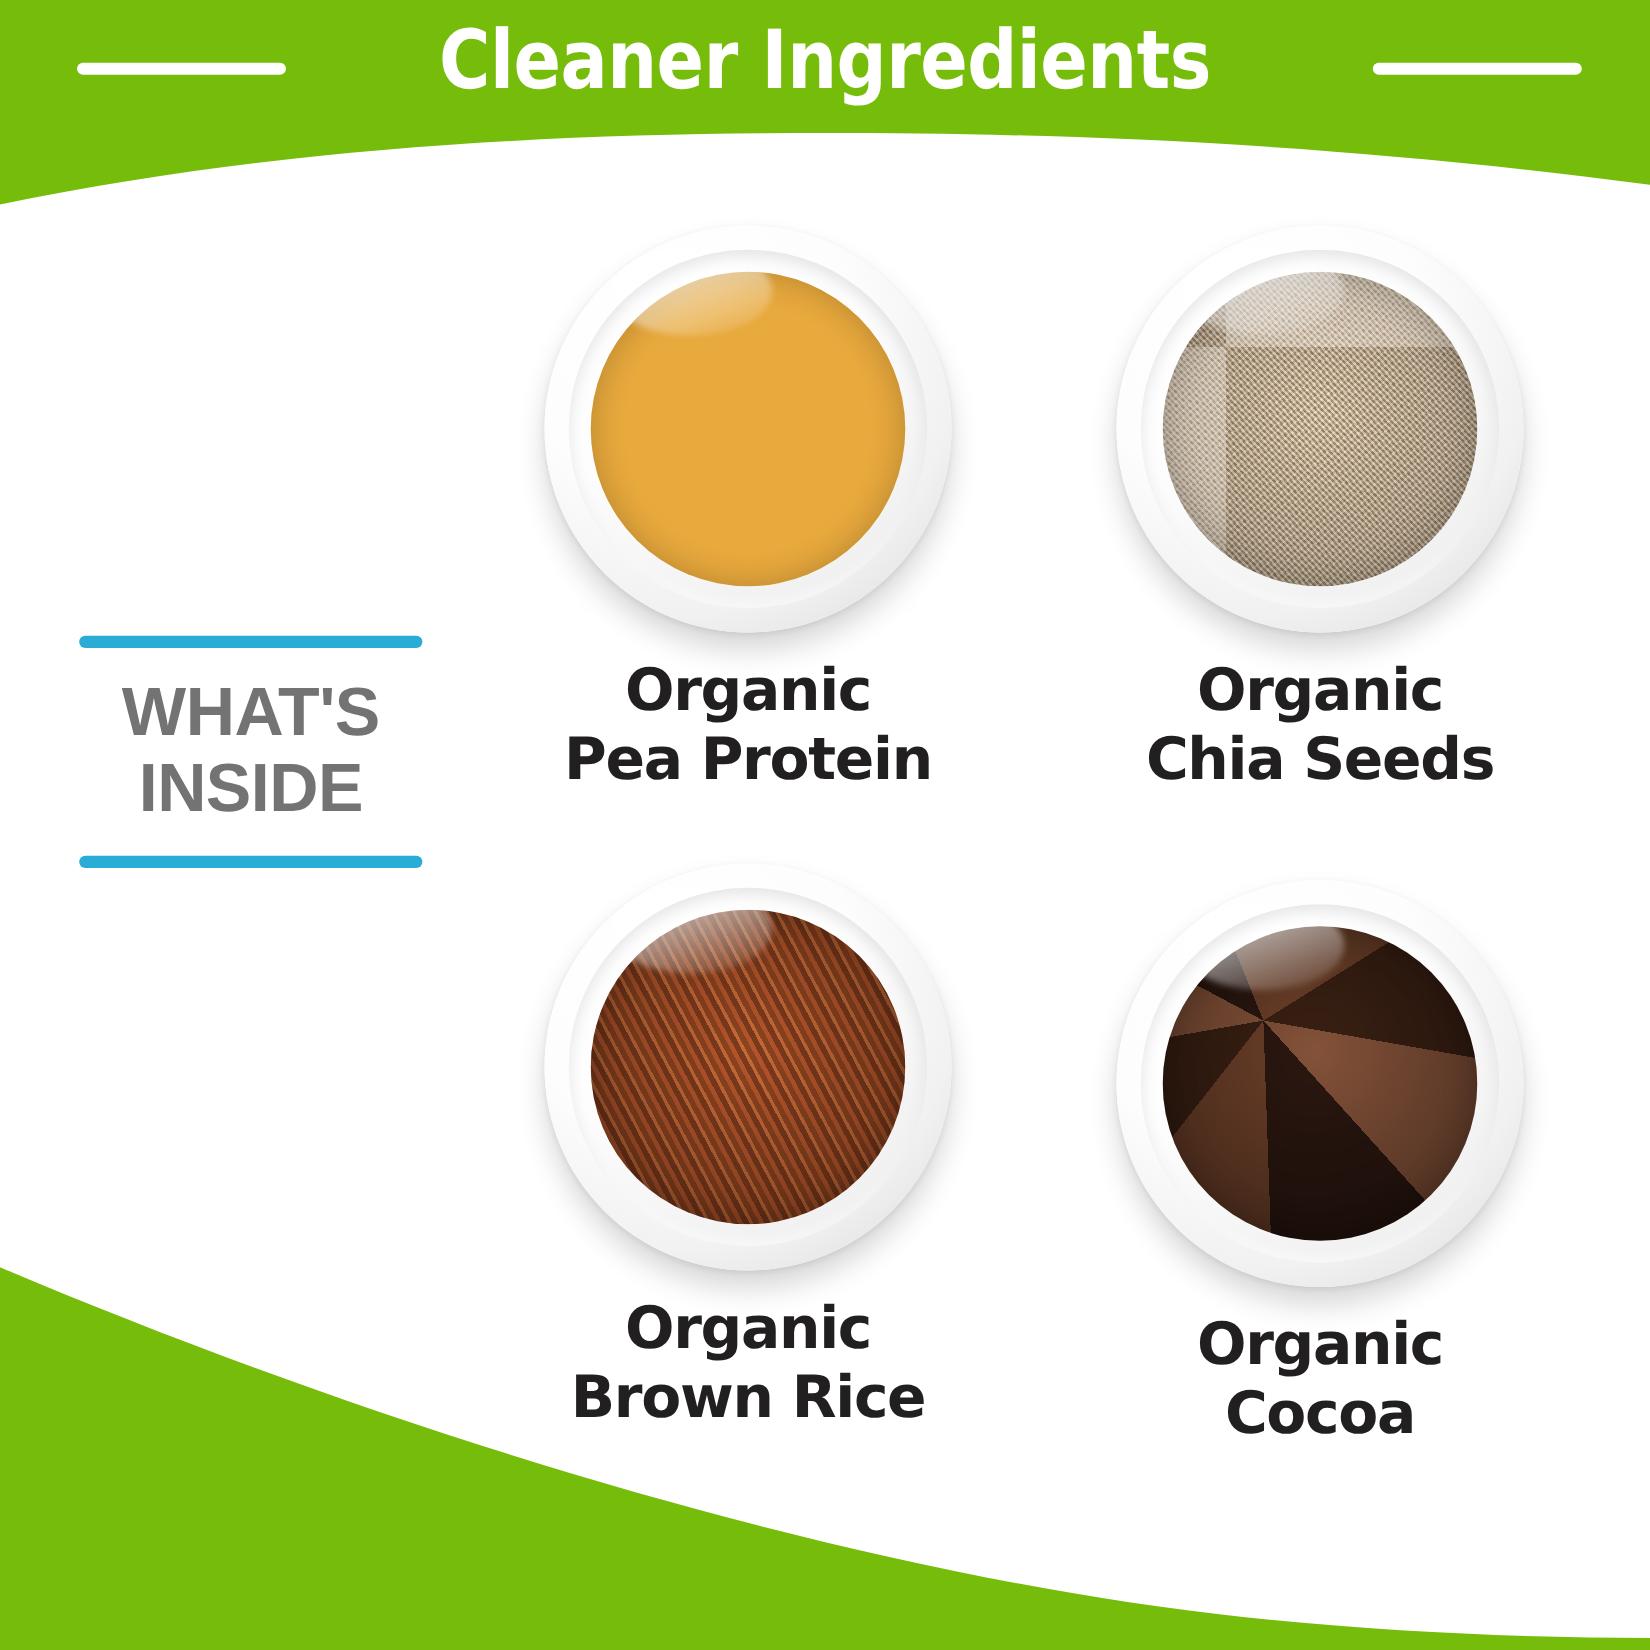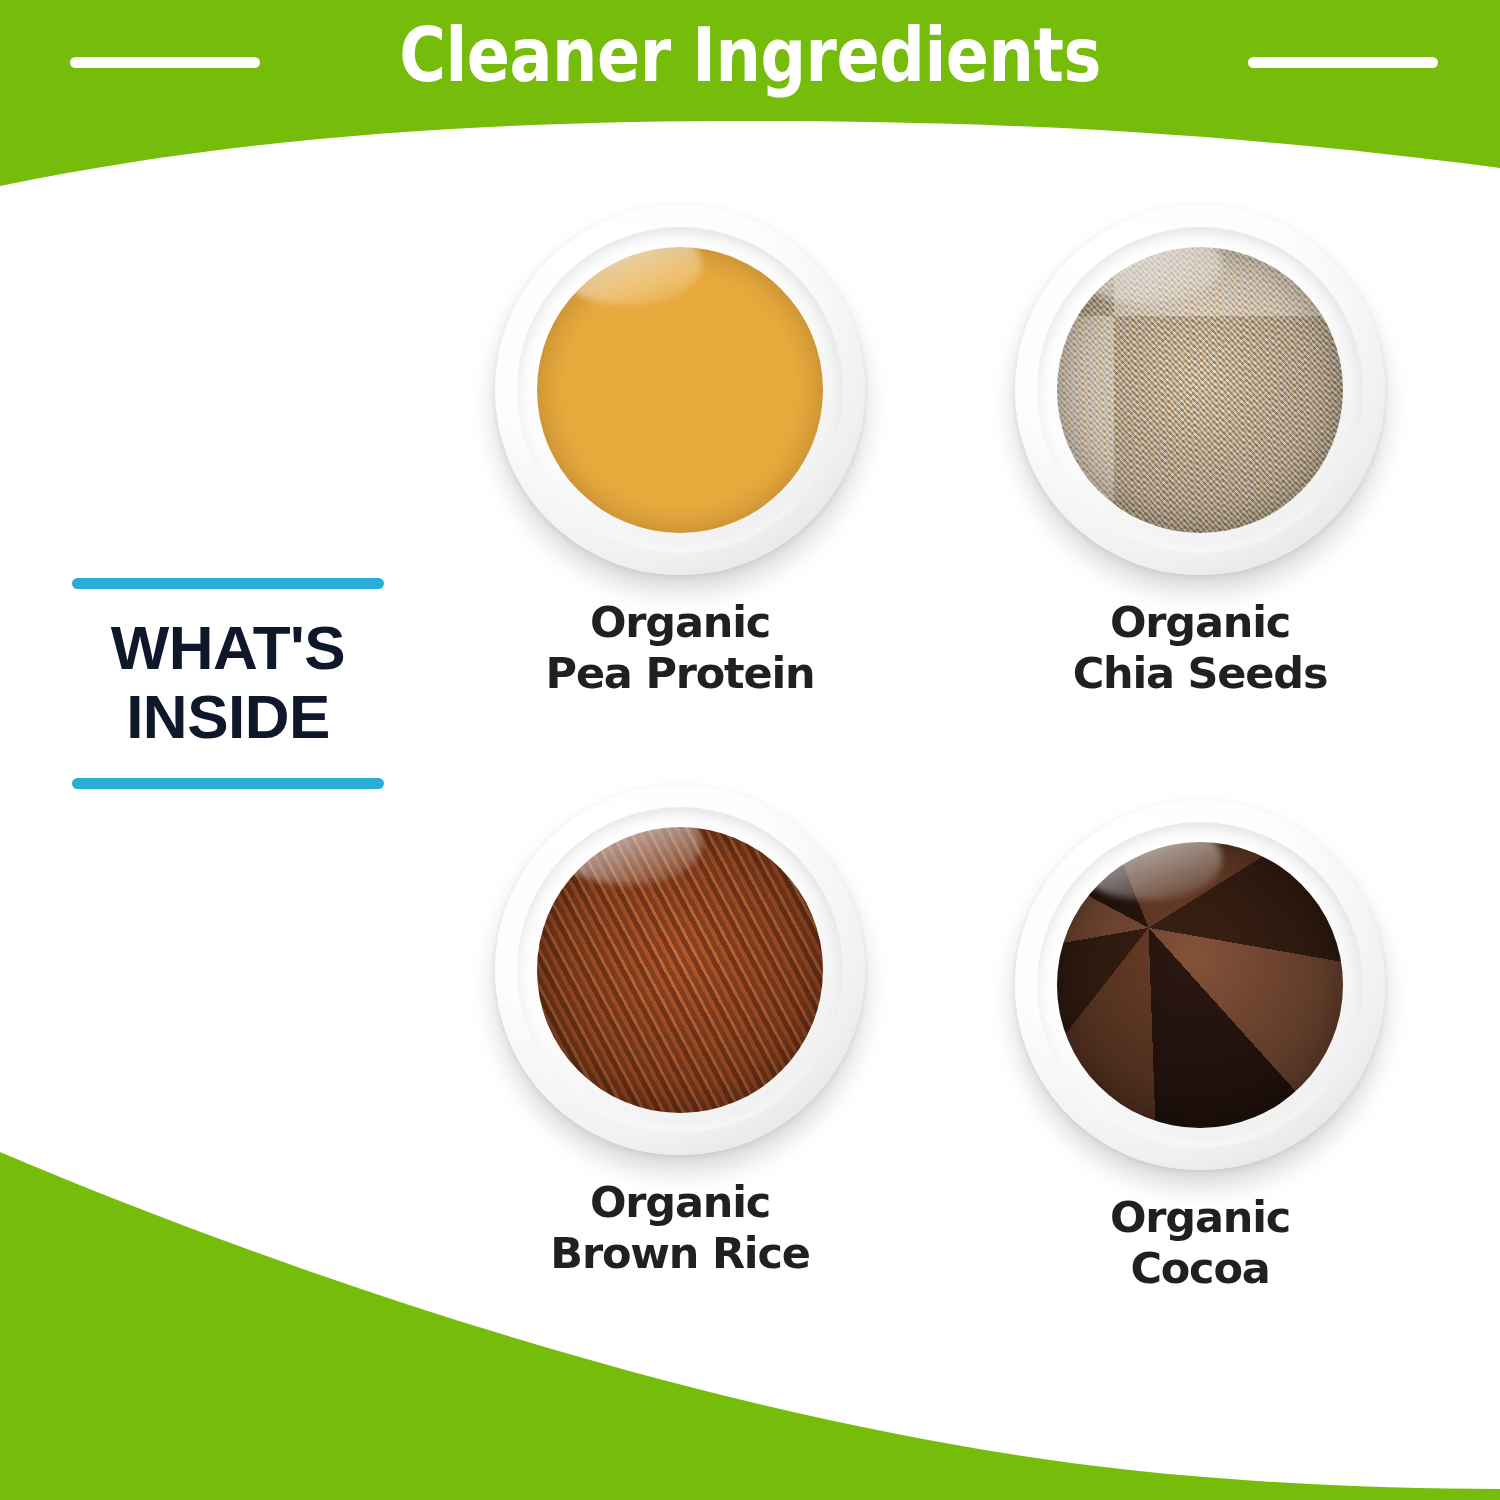--- a/index.html
+++ b/index.html
@@ -69,21 +69,21 @@
     width: 312px;
     text-align: center;
   }
   .wi-rule {
     width: 312px;
     height: 11px;
     background: #29ACD6;
     border-radius: 6px;
   }
   .wi-text {
-    color: #0f172a;
+    color: #737373;
     font-family: "Liberation Sans", sans-serif;
     font-weight: 700;
     font-size: 62px;
     line-height: 1.12;
     letter-spacing: -0.5px;
     margin: 24px 0 26px 0;
     white-space: pre-line;
   }
 
   
@@ -212,21 +212,21 @@
       repeating-conic-gradient(from 18deg at 32% 30%, #6d4029 0deg 40deg, #3a2013 40deg 82deg, #845239 82deg 120deg, #2b1710 120deg 160deg),
       repeating-conic-gradient(from 55deg at 70% 66%, #5c341f 0deg 45deg, #2f1a10 45deg 95deg, #7a4a30 95deg 140deg),
       repeating-linear-gradient(27deg, rgba(0,0,0,0.35) 0 6px, rgba(160,110,80,0.18) 6px 15px);
     background-blend-mode: multiply, normal, overlay, normal;
   }
 
   .ing-label {
     margin-top: 22px;
     color: #221F20;
     font-family: "DejaVu Sans", sans-serif;
-    font-size: 43px;
+    font-size: 53px;
     font-weight: 700;
     line-height: 1.18;
     letter-spacing: -1.2px;
     white-space: pre-line;
   }
 
   
   .brand {
     position: absolute;
     left: 62px;

